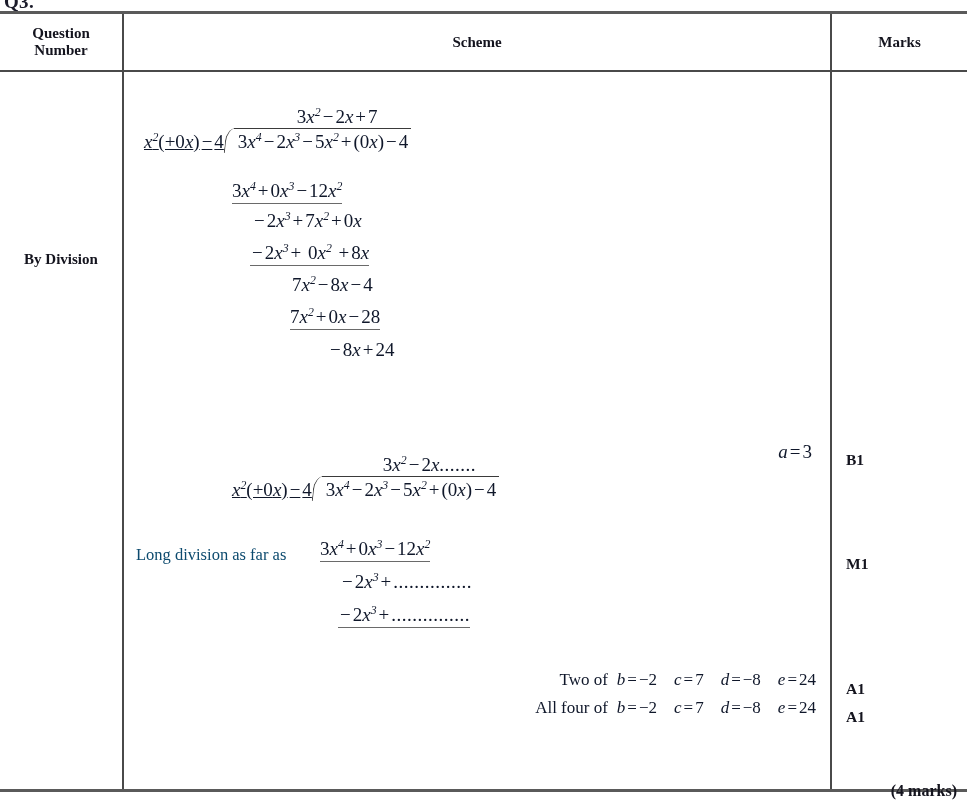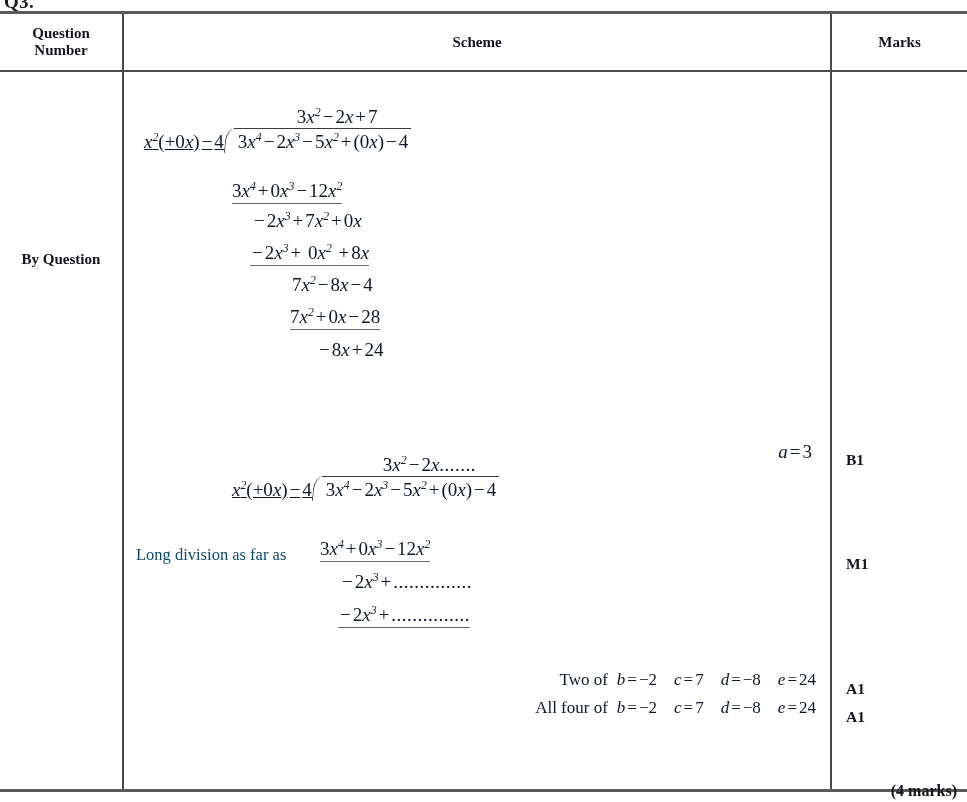--- a/index.html
+++ b/index.html
@@ -231,21 +231,21 @@
     <div class="hdr hdr-qnum">
       <div>
         <div>Question</div>
         <div>Number</div>
       </div>
     </div>
     <div class="hdr hdr-marks">Marks</div>
 
     <div class="qnum-body">
       <div class="by-division">
-        <span>By Question</span>
+        <span>By Division</span>
       </div>
     </div>
 
     <div class="scheme-body">
 
       <div class="division" style="left: 20px; top: 58px;">
         <div class="div-row">
           <span class="math divisor">
             <i>x</i><sup>2</sup>(+0<i>x</i>)<span class="op">−</span>4
           </span>
@@ -274,21 +274,21 @@
       </div>
 
       <div class="math work-line" style="left: 168px; top: 205px;">
         7<i>x</i><sup>2</sup><span class="op">−</span>8<i>x</i><span class="op">−</span>4
       </div>
 
       <div class="math work-line underline-rule" style="left: 166px; top: 237px;">
         7<i>x</i><sup>2</sup><span class="op">+</span>0<i>x</i><span class="op">−</span>28
       </div>
 
-      <div class="math work-line" style="left: 193px; top: 270px;">
+      <div class="math work-line" style="left: 204px; top: 270px;">
         <span class="op">−</span>8<i>x</i><span class="op">+</span>24
       </div>
 
       <div class="math work-line" style="right: 18px; top: 372px;">
         <i>a</i><span class="op">=</span>3
       </div>
 
       <div class="division" style="left: 108px; top: 406px;">
         <div class="div-row">
           <span class="math divisor">

